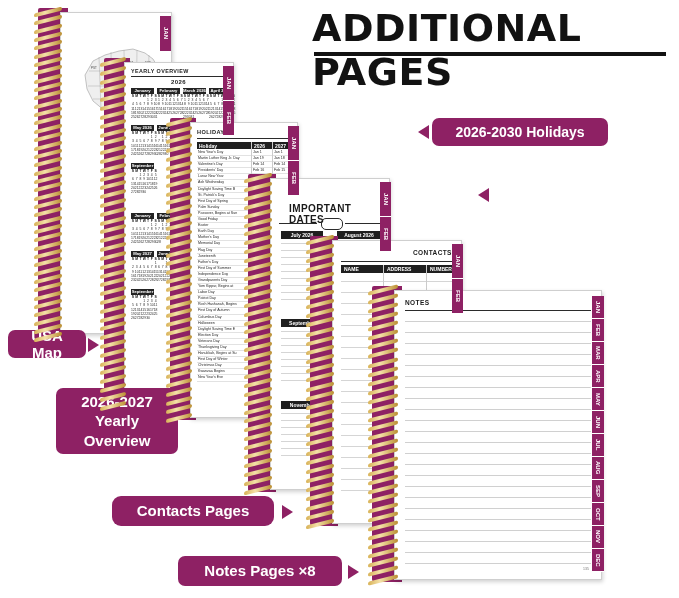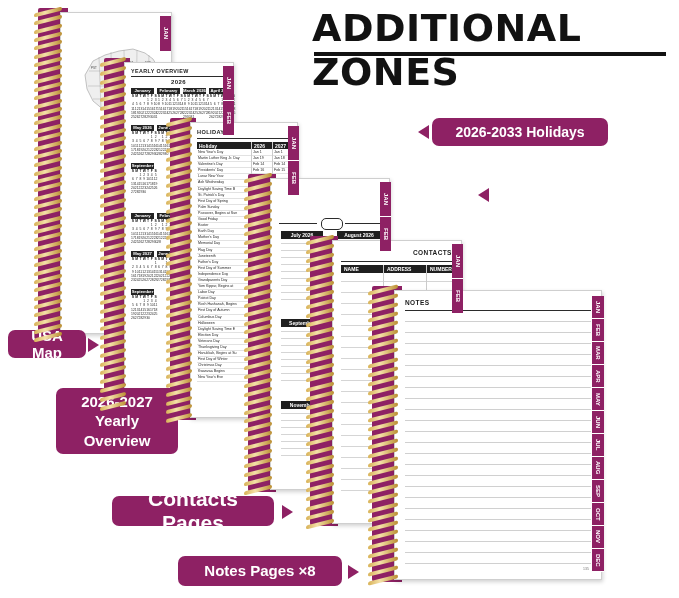--- a/index.html
+++ b/index.html
@@ -164,21 +164,21 @@
   .holiday-list div{border-bottom:0.5px solid #e2e2e2;padding-left:1px;}
   .vline{position:absolute;background:#cbcbcb;width:1px;}
   .usa-map{position:absolute;}
   .small-cap{font-size:4.5px;font-weight:bold;}
 </style>
 </head>
 <body>
 
 <div id="stage">
 
-  <div class="headline">ADDITIONAL ZONES</div>
+  <div class="headline">ADDITIONAL PAGES</div>
   <div class="headline-rule"></div>
 
   <div>
 
     <div class="cover" style="left:38px;top:8px;width:30px;height:330px;border-radius:2px 0 0 3px;"></div>
     <div class="book" style="left:60px;top:12px;width:112px;height:322px;">
       <div style="position:absolute;left:6px;top:0;bottom:0;width:10px;display:flex;align-items:center;justify-content:center;">
         <span class="small-cap" style="writing-mode:vertical-rl;transform:rotate(180deg);color:#fff;font-size:5px;letter-spacing:0.5px;white-space:nowrap;">STATES &amp; TIME ZONES</span>
       </div>
 
@@ -1235,20 +1235,21 @@
     </div>
     <div class="tabs" style="left:288px;top:126px;width:11px;height:70px;">
       <div class="tab" style="height:35px;">JAN</div>
       <div class="tab" style="height:35px;">FEB</div>
     </div>
   </div>
 
   <div>
     <div class="cover" style="left:248px;top:174px;width:28px;height:318px;border-radius:2px 0 0 3px;"></div>
     <div class="book" style="left:270px;top:178px;width:120px;height:312px;">
+      <div class="page-title" style="left:18px;top:24px;font-size:10px;">IMPORTANT DATES</div>
       <div class="hr-thin" style="left:8px;top:44px;width:38px;height:1px;"></div>
       <div class="hr-thin" style="left:74px;top:44px;width:38px;height:1px;"></div>
       <div style="position:absolute;left:50px;top:39px;width:20px;height:10px;border:1px solid #2b2b2b;border-radius:5px;"></div>
 
       <div class="sect-black" style="left:10px;top:52px;width:42px;height:8px;">July 2026</div>
       <div class="sect-black" style="left:66px;top:52px;width:44px;height:8px;">August 2026</div>
       <div class="rowlines" style="position:absolute;left:10px;top:64px;width:42px;">
         <div style="margin-bottom:6px"></div>
           <div style="margin-bottom:6px"></div>
           <div style="margin-bottom:6px"></div>
@@ -1487,32 +1488,32 @@
       <div class="tab" style="height:23px;">JUN</div>
       <div class="tab" style="height:23px;">JUL</div>
       <div class="tab" style="height:23px;">AUG</div>
       <div class="tab" style="height:23px;">SEP</div>
       <div class="tab" style="height:23px;">OCT</div>
       <div class="tab" style="height:23px;">NOV</div>
       <div class="tab" style="height:23px;">DEC</div>
     </div>
   </div>
 
-  <div class="callout" style="left:432px;top:118px;width:176px;height:28px;font-size:14px;">2026-2033 Holidays</div>
+  <div class="callout" style="left:432px;top:118px;width:176px;height:28px;font-size:14px;">2026-2030 Holidays</div>
   <div class="arrow left" style="left:418px;top:125px;"></div>
 
   <div class="arrow left" style="left:478px;top:188px;"></div>
 
   <div class="callout" style="left:8px;top:330px;width:78px;height:28px;font-size:15px;">USA Map</div>
   <div class="arrow right" style="left:88px;top:338px;"></div>
 
   <div class="callout" style="left:56px;top:388px;width:122px;height:66px;font-size:15px;white-space:pre-line;line-height:1.3;">2026-2027
 Yearly
 Overview</div>
   <div class="arrow up" style="left:112px;top:374px;"></div>
 
-  <div class="callout" style="left:112px;top:496px;width:162px;height:30px;font-size:21px;">Contacts Pages</div>
+  <div class="callout" style="left:112px;top:496px;width:162px;height:30px;font-size:15px;border-radius:9px;">Contacts Pages</div>
   <div class="arrow right" style="left:282px;top:505px;"></div>
 
   <div class="callout" style="left:178px;top:556px;width:164px;height:30px;font-size:15px;">Notes Pages ×8</div>
   <div class="arrow right" style="left:348px;top:565px;"></div>
 
 </div>
 
 </body></html>

